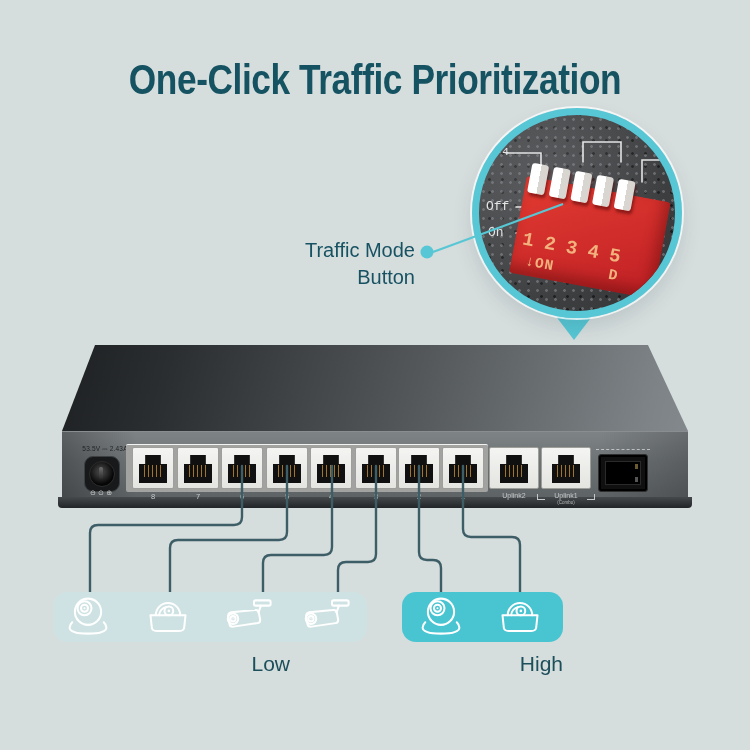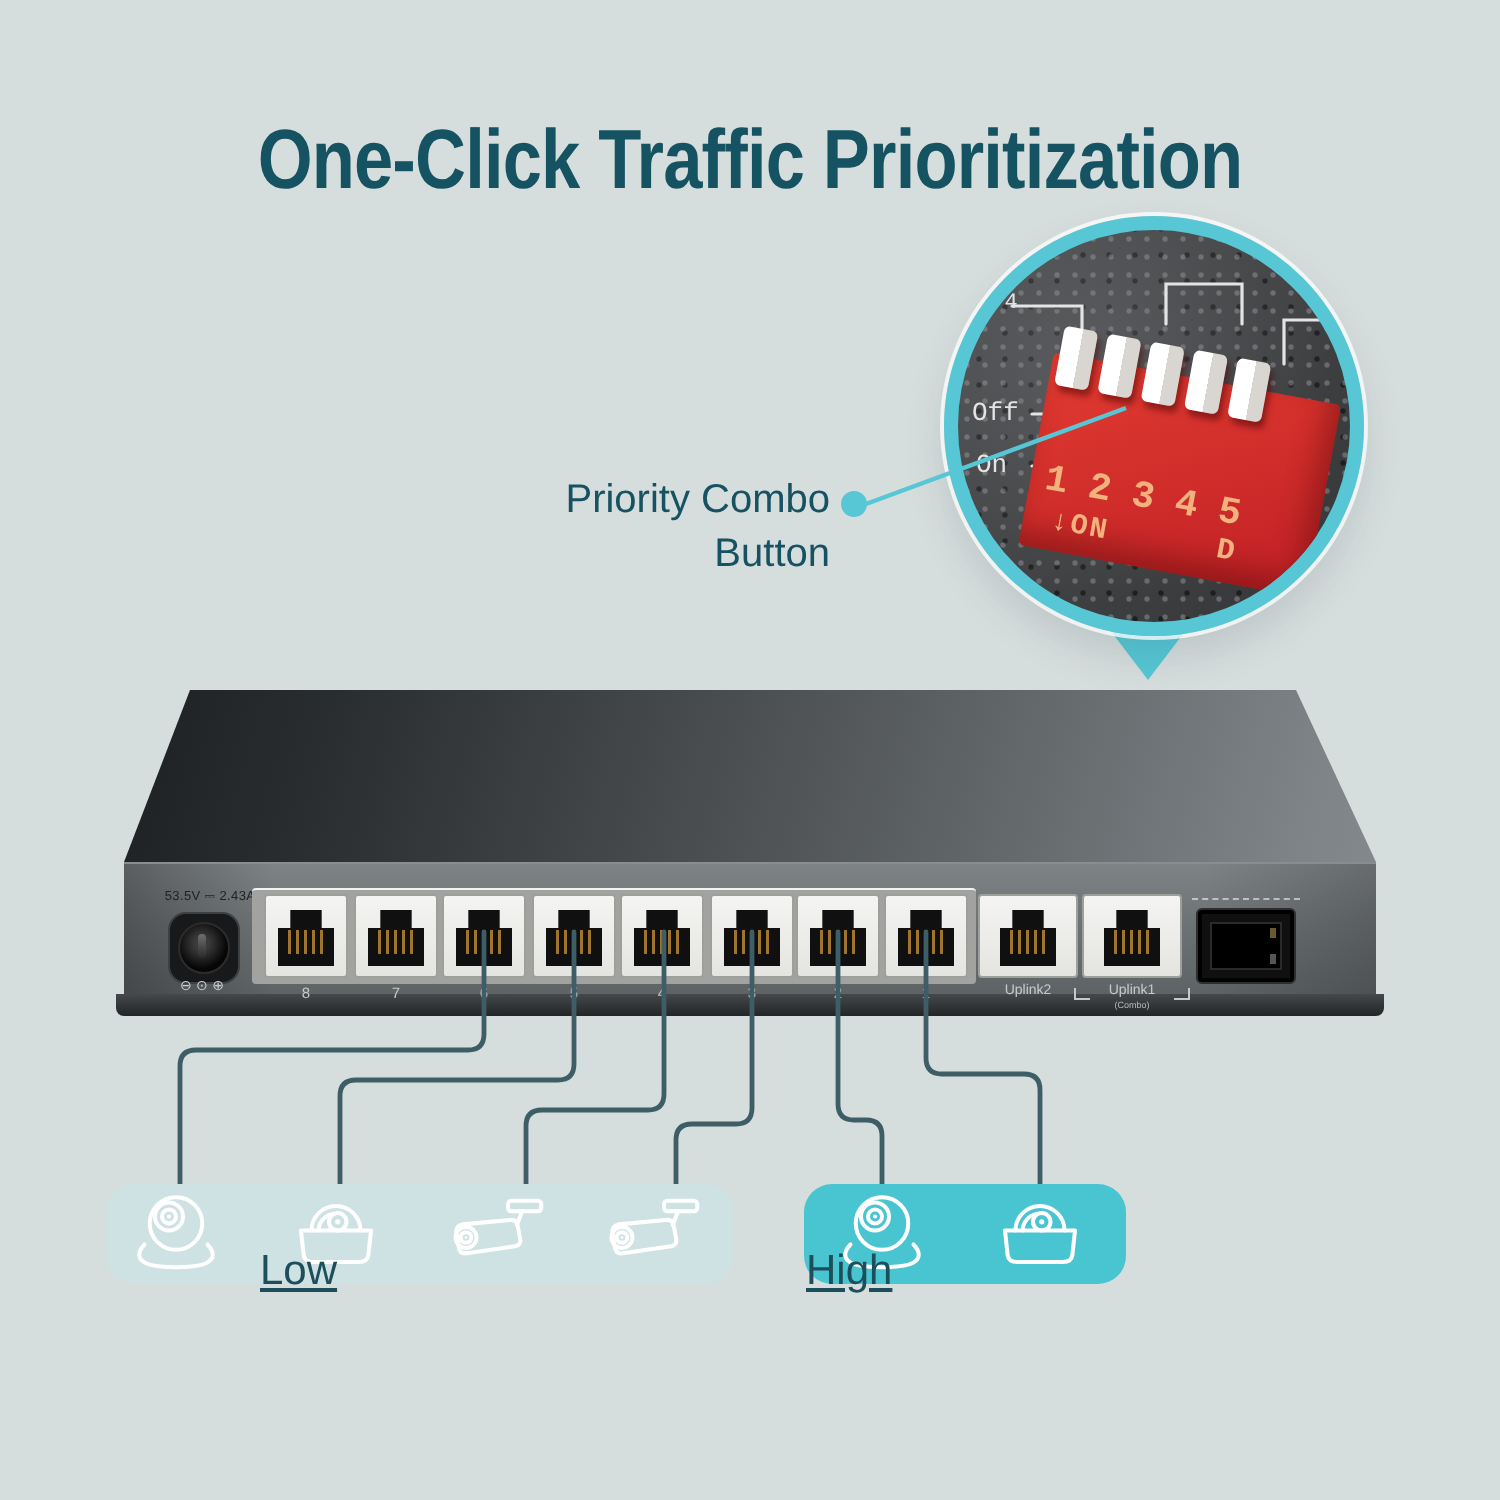--- a/index.html
+++ b/index.html
@@ -148,22 +148,22 @@
   .sfp-tab{position:absolute;right:9px;top:9px;width:3px;height:5px;background:#6b5a2d;}
   .sfp-tab2{position:absolute;right:9px;bottom:9px;width:3px;height:5px;background:#555;}
   
   .lines-svg{position:absolute;inset:0;z-index:8;pointer-events:none;}
   
   .group-box{position:absolute;top:592px;height:50px;border-radius:14px;z-index:9;}
   .low-box{left:53px;width:314px;background:#cfe2e3;}
   .high-box{left:402px;width:161px;background:#49c5d2;}
   .cam{position:absolute;top:3px;stroke:#fff;fill:none;stroke-width:2.3;
     stroke-linecap:round;stroke-linejoin:round;}
-  .group-label{position:absolute;top:624px;width:160px;text-align:left;z-index:9;
-    color:#1c4f5b;font-size:21px;text-decoration:underline;}
+  .group-label{position:absolute;top:652px;width:160px;text-align:right;z-index:9;
+    color:#1c4f5b;font-size:21px;}
   .low-label{left:130px;}
   .high-label{left:403px;}
 </style>
 </head>
 <body>
 
 <div id="stage">
 
   <div class="title">One-Click Traffic Prioritization</div>
 
@@ -196,21 +196,21 @@
       <span class="dip-d">D</span>
     </div>
   </div>
 
   <svg class="pointer-svg" width="750" height="750" viewBox="0 0 750 750">
     <line x1="433" y1="252" x2="563" y2="204" stroke="#57c7d5" stroke-width="2.2"></line>
     <circle cx="427" cy="252" r="6.5" fill="#57c7d5"></circle>
   </svg>
 
   <div class="priority-label">
-    <div>Priority Combo</div>
+    <div>Traffic Mode</div>
     <div>Button</div>
   </div>
 
   <div class="top-face"></div>
   <div class="front-face">
     <div class="front-shade"></div>
   </div>
   <div class="bottom-lip"></div>
 
   <div class="power-label">53.5V ⎓ 2.43A</div>

